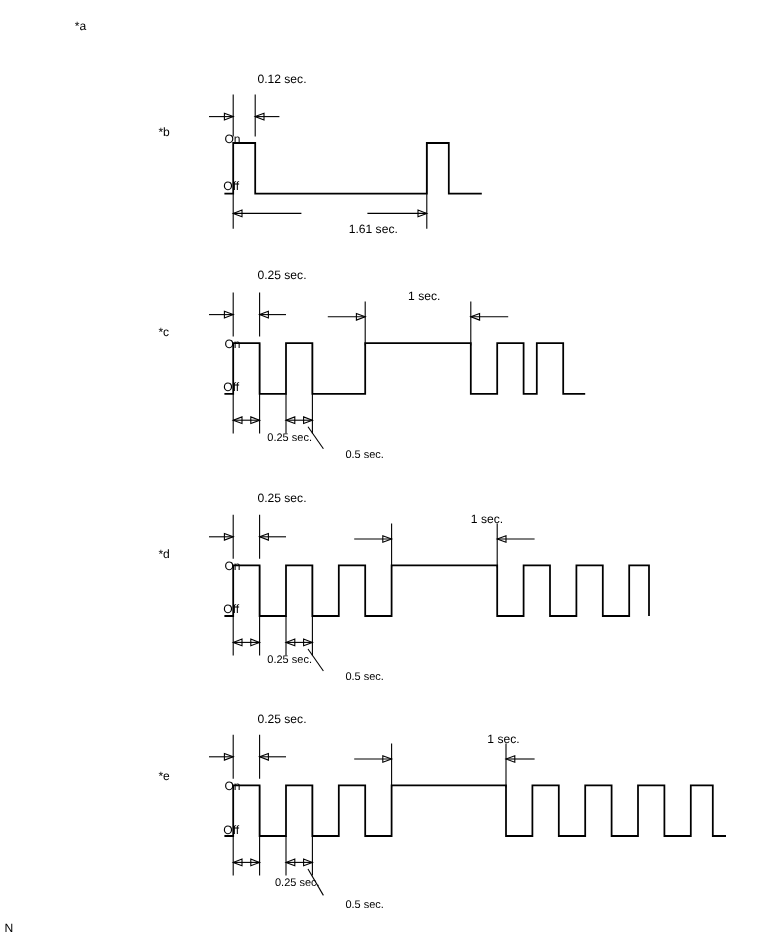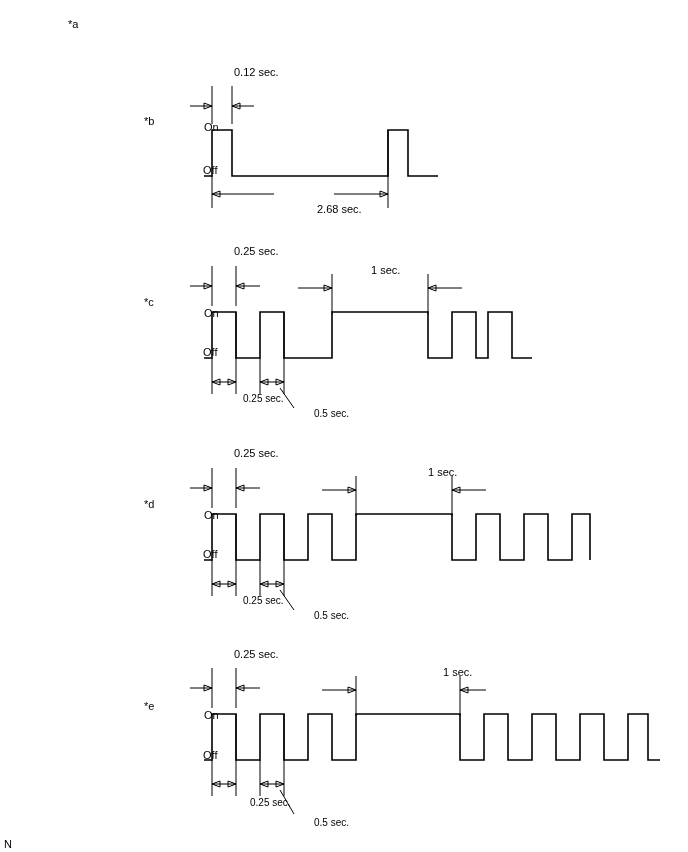--- a/index.html
+++ b/index.html
@@ -41,21 +41,21 @@
 </head>
 <body>
 
 <div class="corner" style="left:68px; top:18px;">*a</div>
 <div class="corner" style="left:4px; top:838px;">N</div>
 
 <div class="lbl" style="left:194px; top:66px;">0.12 sec.</div>
 <div class="lbl" style="left:104px; top:115px;">*b</div>
 <div class="lbl" style="left:164px; top:121px;">On</div>
 <div class="lbl" style="left:163px; top:164px;">Off</div>
-<div class="lbl" style="left:277px; top:203px;">2.68 sec.</div>
+<div class="lbl" style="left:277px; top:203px;">1.61 sec.</div>
 
 <div class="wave-block" style="left:198px; top:86px;">
   <svg class="wave" width="250" height="110" viewBox="0 0 250 110">
 
     <line class="tick" x1="14" y1="0" x2="14" y2="38"></line>
     <line class="tick" x1="34" y1="0" x2="34" y2="38"></line>
 
     <line class="dim" x1="-8" y1="20" x2="14" y2="20"></line>
     <line class="dim" x1="34" y1="20" x2="56" y2="20"></line>
     <path class="dim" d="M14,20 L6,17 L6,23 Z" fill="#000"></path>

